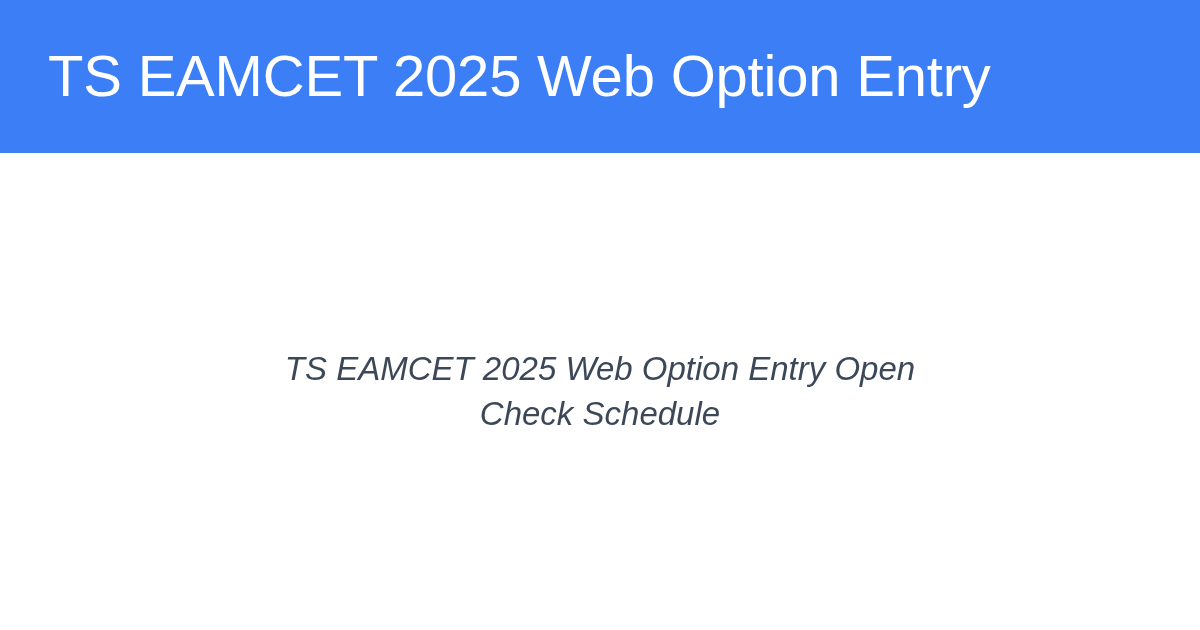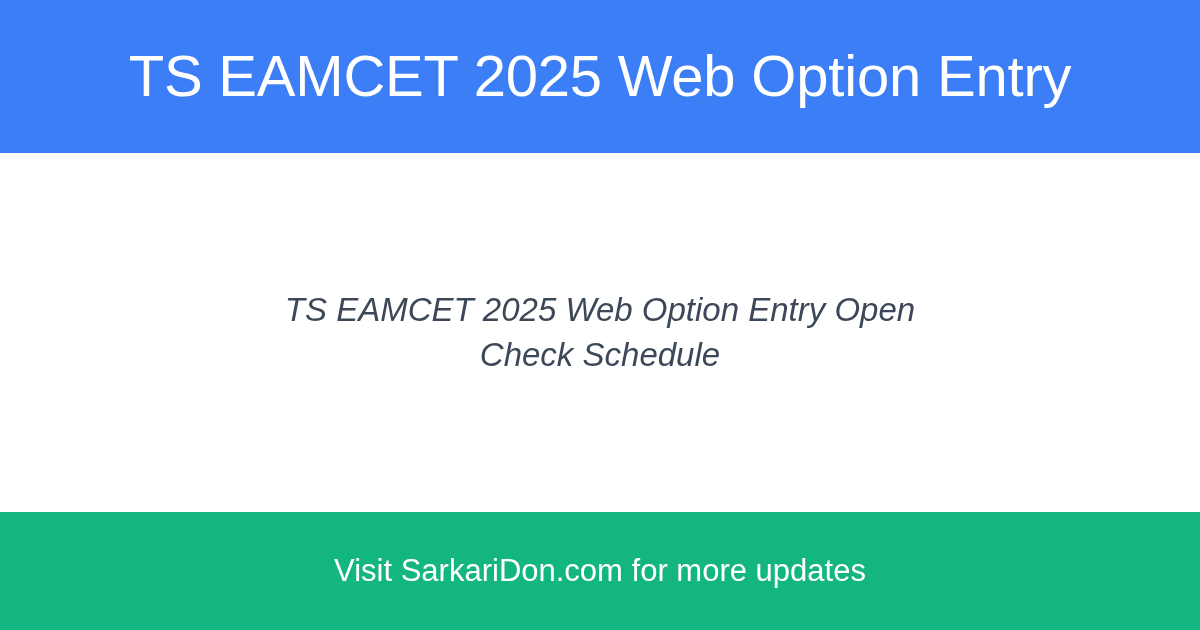--- a/index.html
+++ b/index.html
@@ -26,21 +26,20 @@
   }
 
   
   .header-band {
     flex: 0 0 153px;
     height: 153px;
     width: 100%;
     background: #3b7ef5;
     display: flex;
     align-items: center;
-    justify-content: center;
     box-sizing: border-box;
     padding: 8px 48px;
   }
 
   .header-title {
     color: #ffffff;
     font-size: 58px;
     font-weight: 400;
     line-height: 1.12;
     letter-spacing: -0.2px;
@@ -101,17 +100,14 @@
 <div class="og-card">
 
   <header class="header-band">
     <h1 class="header-title">TS EAMCET 2025 Web Option Entry</h1>
   </header>
 
   <main class="body-area">
     <p class="body-headline">TS EAMCET 2025 Web Option Entry Open Check Schedule</p>
   </main>
 
-  <footer class="footer-band">
-    <p class="footer-text">Visit SarkariDon.com for more updates</p>
-  </footer>
 
 </div>
 
 </body></html>

